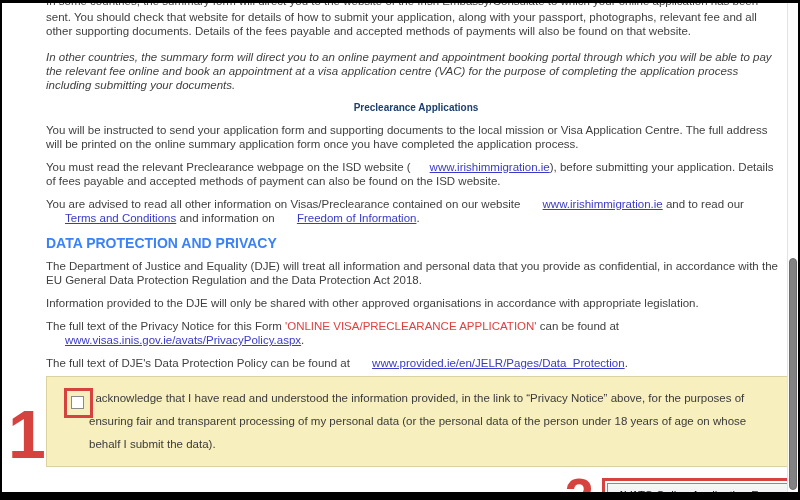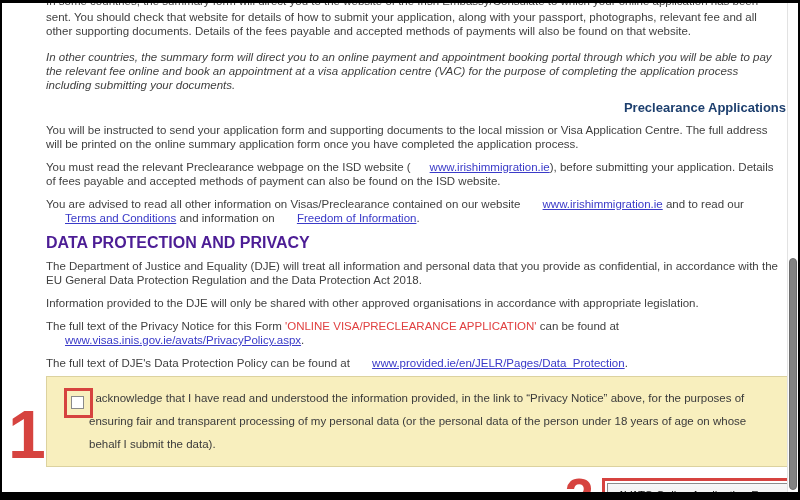--- a/index.html
+++ b/index.html
@@ -27,30 +27,30 @@
   .clip-line { height: 5px; overflow: hidden; }
   .clip-line .para { margin-top: -9px; white-space: nowrap; }
 
   .para { margin-top: 9px; }
   .para.first { margin-top: 2px; }
   .para.p2 { margin-top: 12px; font-style: italic; }
   .para.tight { margin-top: 8px; }
 
   .h-center {
     margin-top: 8px;
-    text-align: right;
+    text-align: center;
     color: #1d3f6e;
-    font-size: 13px;
+    font-size: 10px;
     font-weight: bold;
     line-height: 15px;
   }
   .h-left {
     margin-top: 10px;
-    color: #4c1d95;
-    font-size: 16px;
+    color: #3b82f6;
+    font-size: 14px;
     font-weight: bold;
     line-height: 16px;
   }
 
   .seg-plain { color: #3f3f3f; }
   .seg-link { color: #3a3ac8; text-decoration: underline; cursor: pointer; padding-left: 19px; }
   .seg-red  { color: #e04040; }
 
   .ack-box {
     position: relative;

